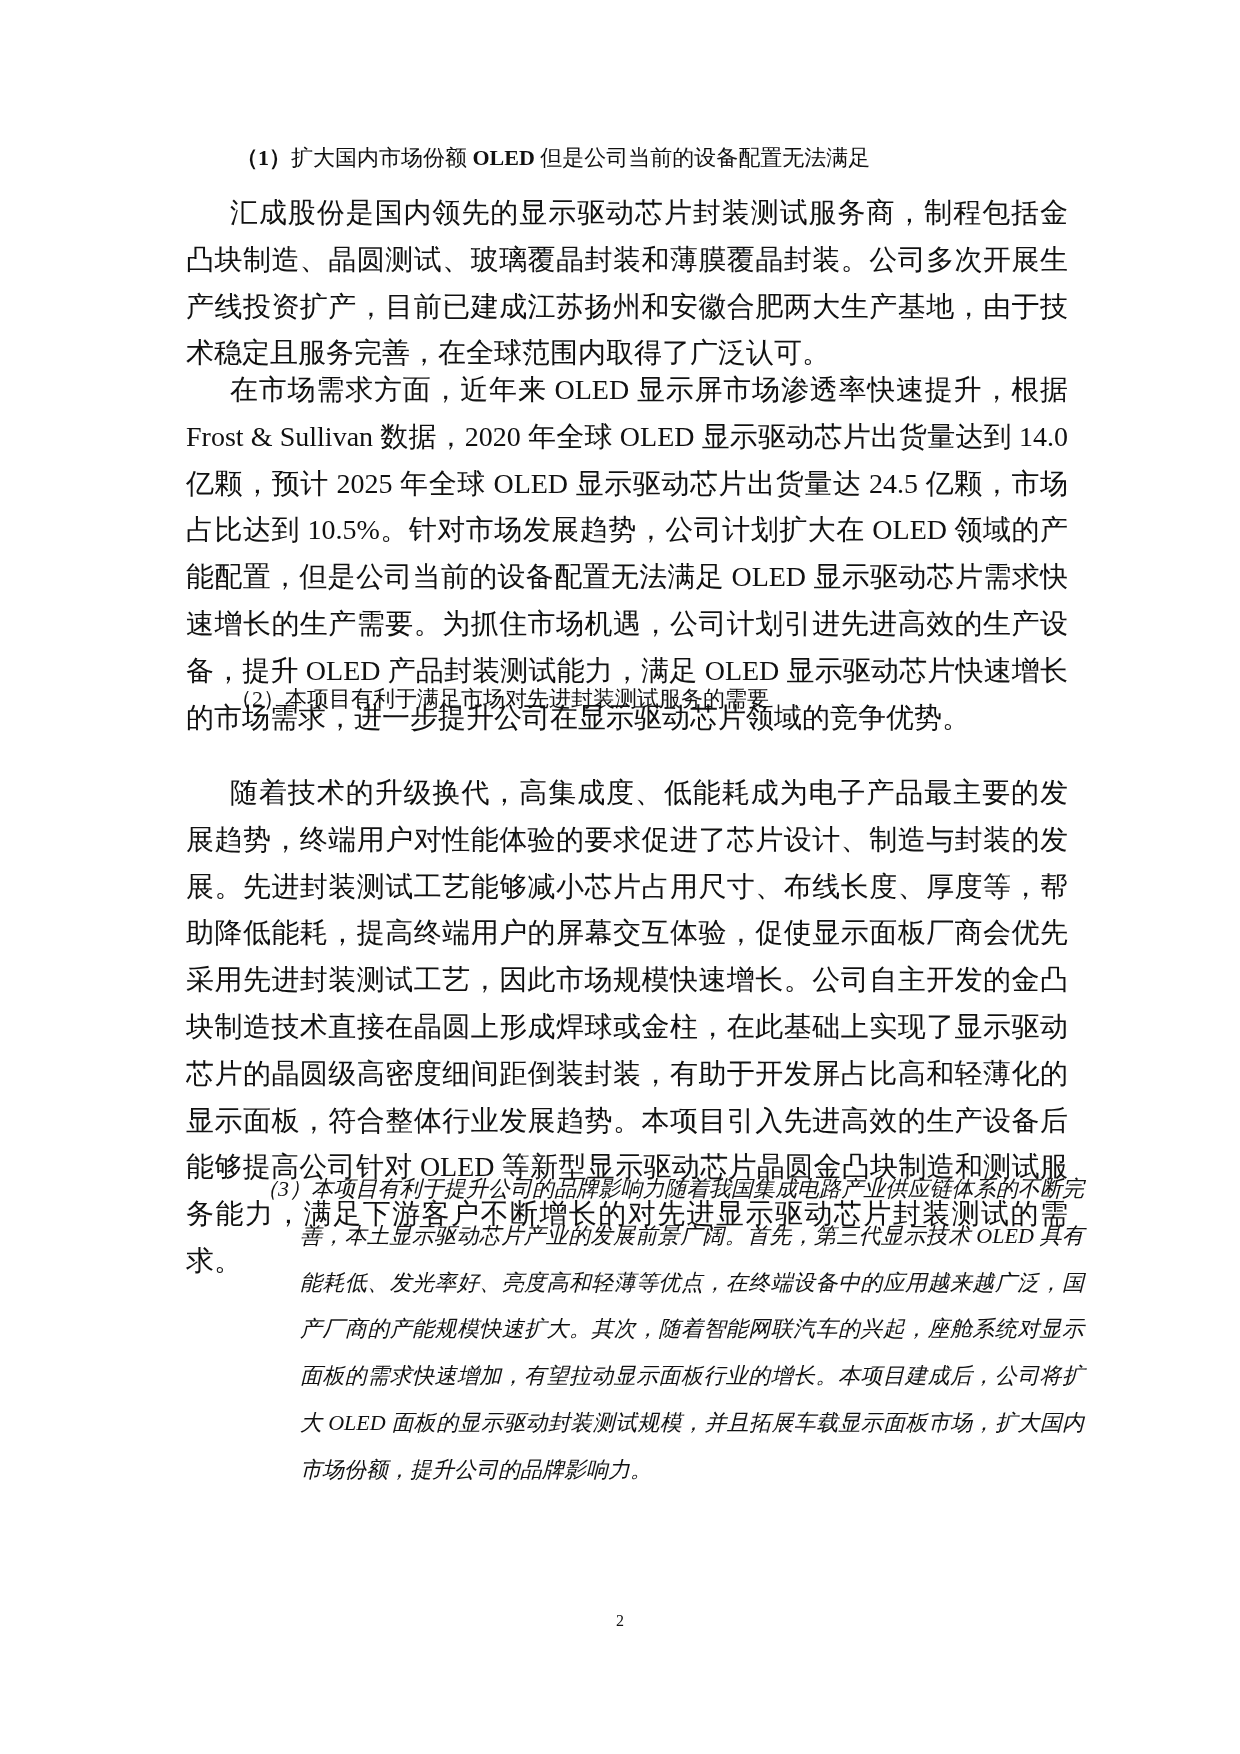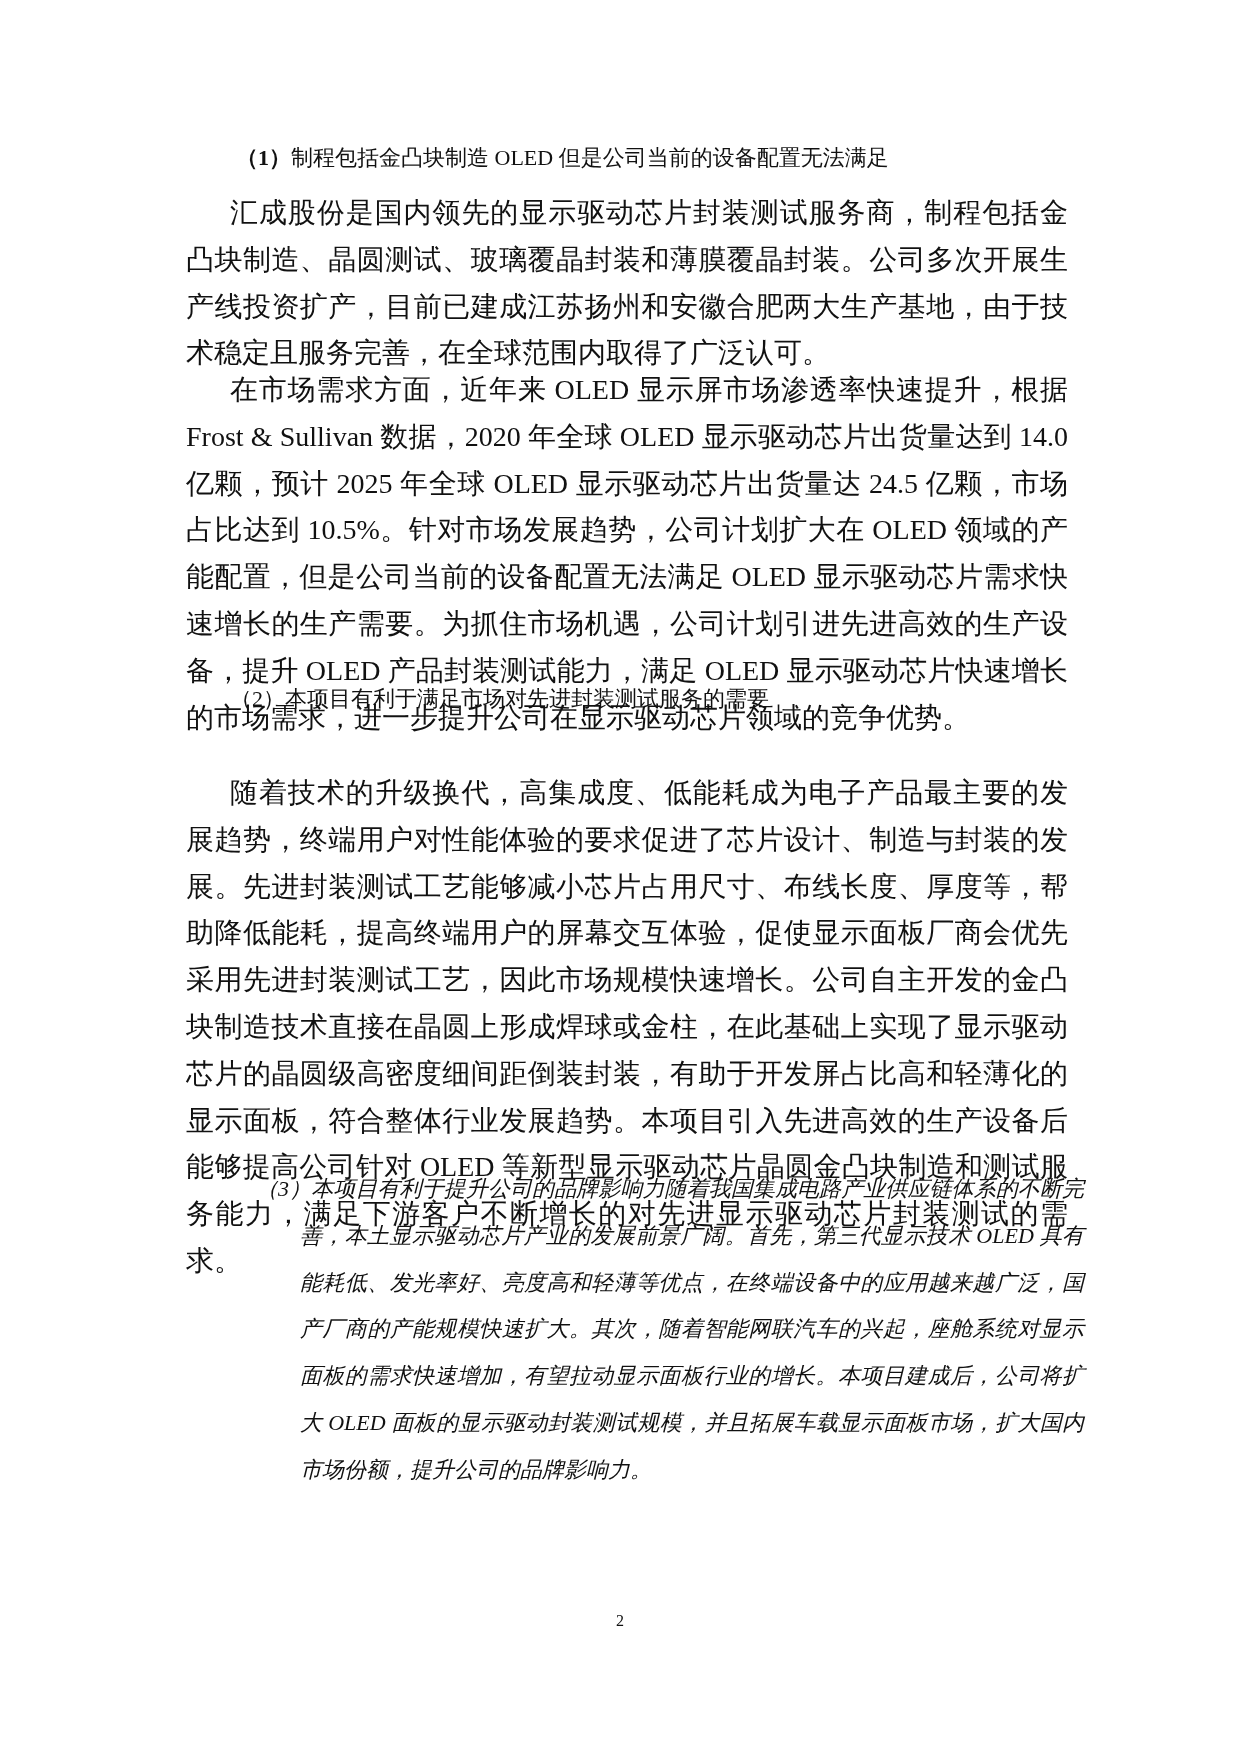--- a/index.html
+++ b/index.html
@@ -2,34 +2,34 @@
 <html><head>
   <meta charset="utf-8">
   <style>
     html, body { margin: 0; padding: 0; background: #ffffff; }
     body { width: 1240px; height: 1754px; position: relative; overflow: hidden;
            font-family: "Liberation Serif", "DejaVu Serif", serif; color: #111; }
     .page { position: absolute; left: 186px; top: 0; width: 882px; }
     .heading { position: absolute; left: 0; width: 882px; font-size: 22px; line-height: 30px;
                text-indent: 50px; white-space: nowrap; }
     .heading .num-bold { font-weight: bold; }
-    .heading .oled-bold { font-weight: normal; }
+    .heading .oled-bold { font-weight: bold; }
     .para { position: absolute; left: 0; width: 882px; font-size: 28px; line-height: 46.8px;
             text-align: justify; text-indent: 44px; }
     .para-hang { position: absolute; left: 54px; width: 828px; font-size: 22px; line-height: 46.8px;
                  text-align: justify; text-indent: -44px; padding-left: 44px; box-sizing: border-box; }
     .page-number { position: absolute; top: 1612px; left: 0; width: 1240px; text-align: center;
                    font-size: 16px; }
   </style>
 </head>
 <body>
 
 <div class="page">
 
-  <div class="heading" style="top:143px;"><span class="num-bold">（1）</span><span>制程包括金凸块制造 </span><span class="oled-bold">OLED</span><span> 但是公司当前的设备配置无法满足</span></div>
+  <div class="heading" style="top:143px;"><span class="num-bold">（1）</span><span>扩大国内市场份额 </span><span class="oled-bold">OLED</span><span> 但是公司当前的设备配置无法满足</span></div>
 
   <p class="para" style="top:190px; margin:0;">汇成股份是国内领先的显示驱动芯片封装测试服务商，制程包括金凸块制造、晶圆测试、玻璃覆晶封装和薄膜覆晶封装。公司多次开展生产线投资扩产，目前已建成江苏扬州和安徽合肥两大生产基地，由于技术稳定且服务完善，在全球范围内取得了广泛认可。</p>
 
   <p class="para" style="top:367px; margin:0;">在市场需求方面，近年来 OLED 显示屏市场渗透率快速提升，根据 Frost &amp; Sullivan 数据，2020 年全球 OLED 显示驱动芯片出货量达到 14.0 亿颗，预计 2025 年全球 OLED 显示驱动芯片出货量达 24.5 亿颗，市场占比达到 10.5%。针对市场发展趋势，公司计划扩大在 OLED 领域的产能配置，但是公司当前的设备配置无法满足 OLED 显示驱动芯片需求快速增长的生产需要。为抓住市场机遇，公司计划引进先进高效的生产设备，提升 OLED 产品封装测试能力，满足 OLED 显示驱动芯片快速增长的市场需求，进一步提升公司在显示驱动芯片领域的竞争优势。</p>
 
   <div class="heading" style="top:684px; text-indent:44px;">（2）本项目有利于满足市场对先进封装测试服务的需要</div>
 
   <p class="para" style="top:770px; margin:0;">随着技术的升级换代，高集成度、低能耗成为电子产品最主要的发展趋势，终端用户对性能体验的要求促进了芯片设计、制造与封装的发展。先进封装测试工艺能够减小芯片占用尺寸、布线长度、厚度等，帮助降低能耗，提高终端用户的屏幕交互体验，促使显示面板厂商会优先采用先进封装测试工艺，因此市场规模快速增长。公司自主开发的金凸块制造技术直接在晶圆上形成焊球或金柱，在此基础上实现了显示驱动芯片的晶圆级高密度细间距倒装封装，有助于开发屏占比高和轻薄化的显示面板，符合整体行业发展趋势。本项目引入先进高效的生产设备后能够提高公司针对 OLED 等新型显示驱动芯片晶圆金凸块制造和测试服务能力，满足下游客户不断增长的对先进显示驱动芯片封装测试的需求。</p>
 
   <p class="para-hang" style="top:1150px; margin:16px;font-style:italic;">（3）本项目有利于提升公司的品牌影响力随着我国集成电路产业供应链体系的不断完善，本土显示驱动芯片产业的发展前景广阔。首先，第三代显示技术 OLED 具有能耗低、发光率好、亮度高和轻薄等优点，在终端设备中的应用越来越广泛，国产厂商的产能规模快速扩大。其次，随着智能网联汽车的兴起，座舱系统对显示面板的需求快速增加，有望拉动显示面板行业的增长。本项目建成后，公司将扩大 OLED 面板的显示驱动封装测试规模，并且拓展车载显示面板市场，扩大国内市场份额，提升公司的品牌影响力。</p>

